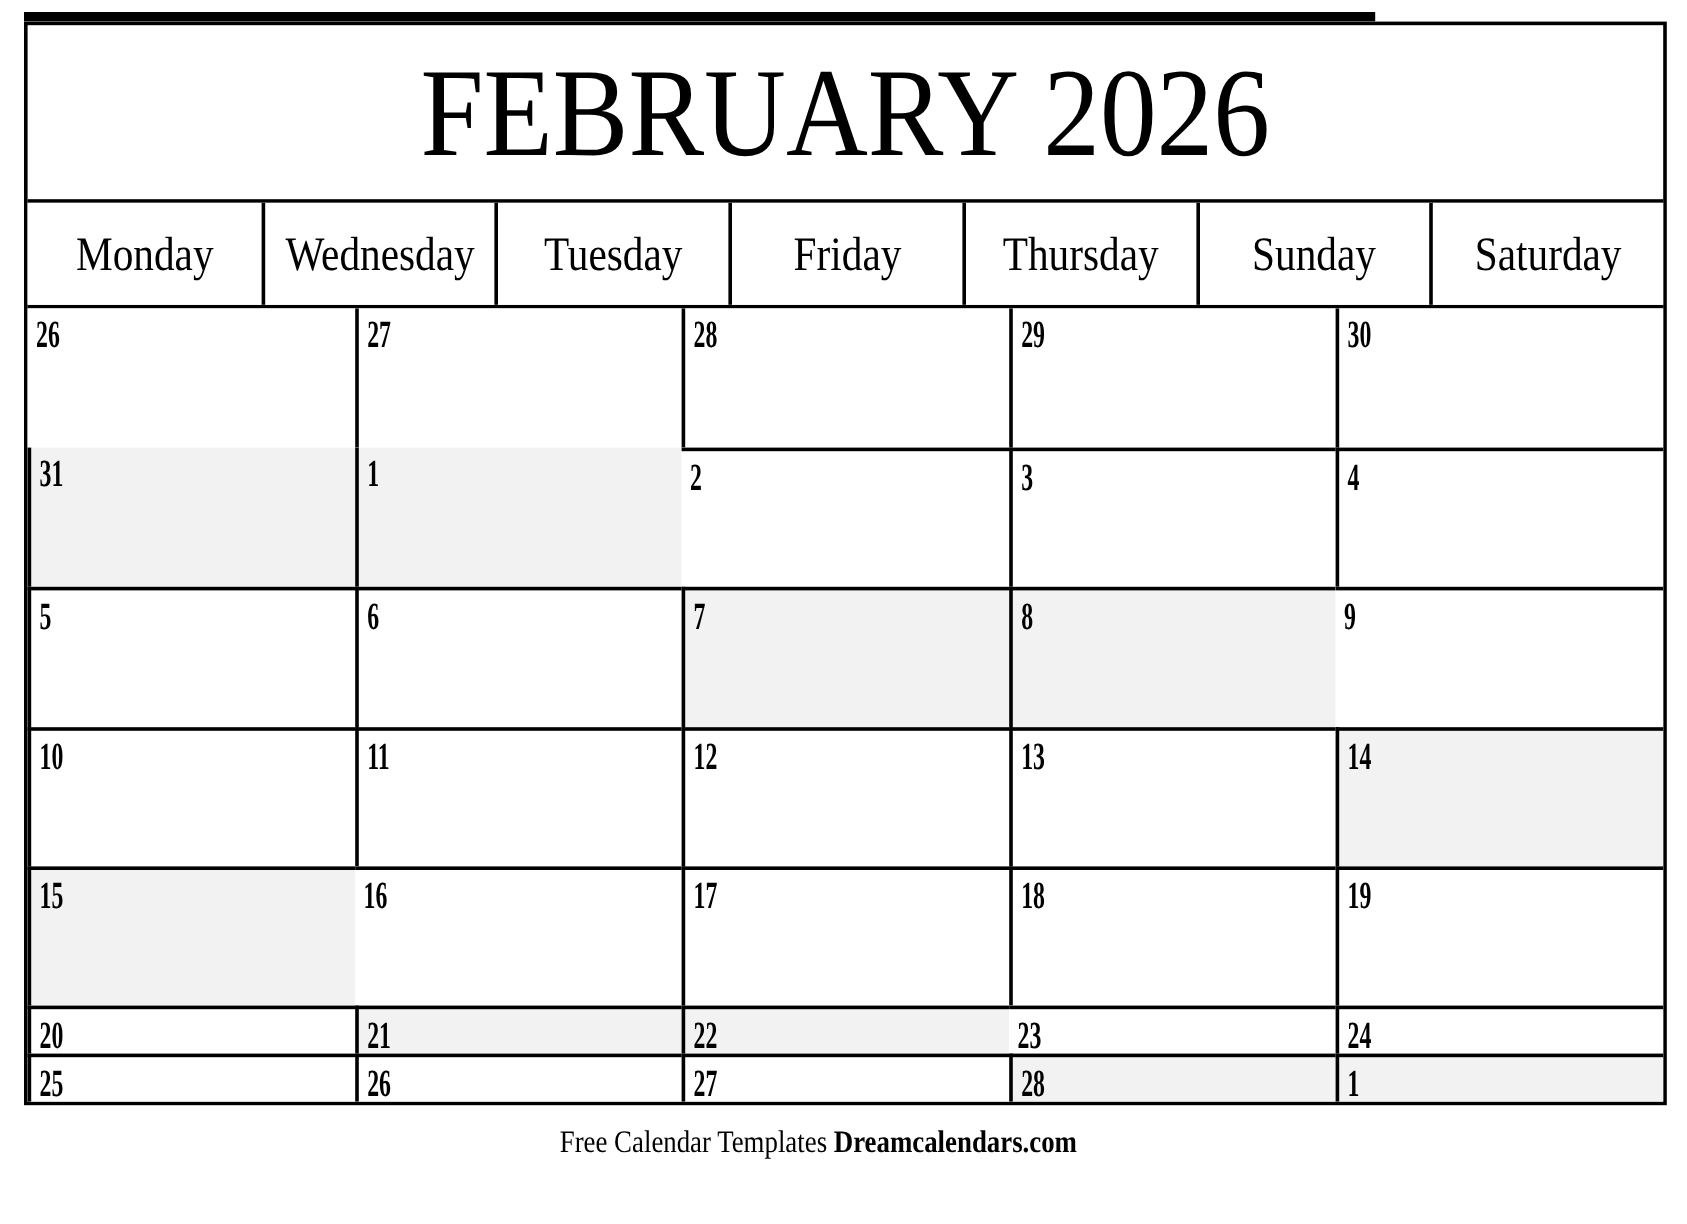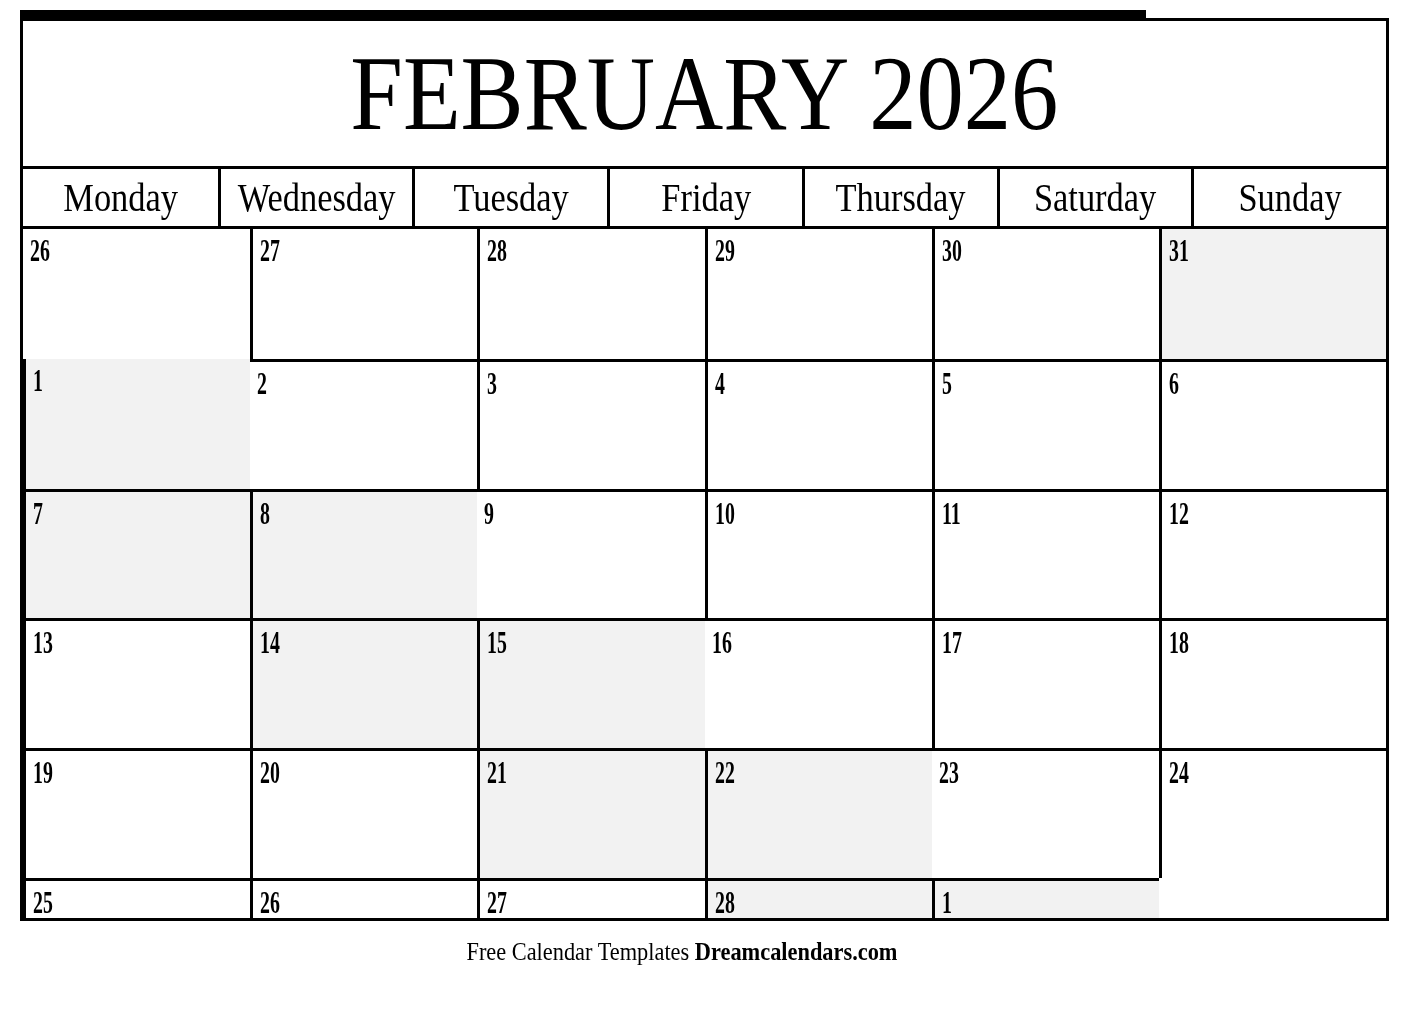--- a/index.html
+++ b/index.html
@@ -47,21 +47,21 @@
   }
   .title-row .title-text {
     font-size: 105px;
     line-height: 1;
     white-space: nowrap;
     transform: scaleX(0.9);
     transform-origin: 50% 50%;
   }
   .weekday-row {
     box-sizing: border-box;
-    height: 60px;
+    height: 88px;
     border-bottom: 3px solid var(--grid-border, #000);
     display: grid;
     grid-template-columns: repeat(7, 1fr);
   }
   .weekday-cell {
     display: flex;
     align-items: center;
     justify-content: center;
     border-left: 3px solid var(--grid-border, #000);
     background: #fff;
@@ -71,21 +71,21 @@
   .weekday-cell .weekday-label {
     font-size: 40px;
     line-height: 1;
     white-space: nowrap;
     transform: scaleX(0.86);
     transform-origin: 50% 50%;
   }
   .date-grid {
     flex: 1;
     display: grid;
-    grid-template-columns: repeat(6, 1fr);
+    grid-template-columns: repeat(5, 1fr);
     grid-template-rows: repeat(5, 1fr);
   }
   .date-cell {
     box-sizing: border-box;
     border-left: 3px solid var(--grid-border, #000);
     border-top: 3px solid var(--grid-border, #000);
     padding: 5px 0 0 7px;
     background: #fff;
     overflow: hidden;
   }
@@ -141,24 +141,24 @@
       <div class="weekday-cell">
           <span class="weekday-label">Tuesday</span>
         </div>
       <div class="weekday-cell">
           <span class="weekday-label">Friday</span>
         </div>
       <div class="weekday-cell">
           <span class="weekday-label">Thursday</span>
         </div>
       <div class="weekday-cell">
+          <span class="weekday-label">Sunday</span>
+        </div>
+      <div class="weekday-cell">
           <span class="weekday-label">Saturday</span>
-        </div>
-      <div class="weekday-cell">
-          <span class="weekday-label">Sunday</span>
         </div>
     </div>
 
     <div class="date-grid">
 
       <div class="date-cell"><span class="date-num">26</span></div>
       <div class="date-cell"><span class="date-num">27</span></div>
       <div class="date-cell"><span class="date-num">28</span></div>
       <div class="date-cell"><span class="date-num">29</span></div>
       <div class="date-cell"><span class="date-num">30</span></div>

